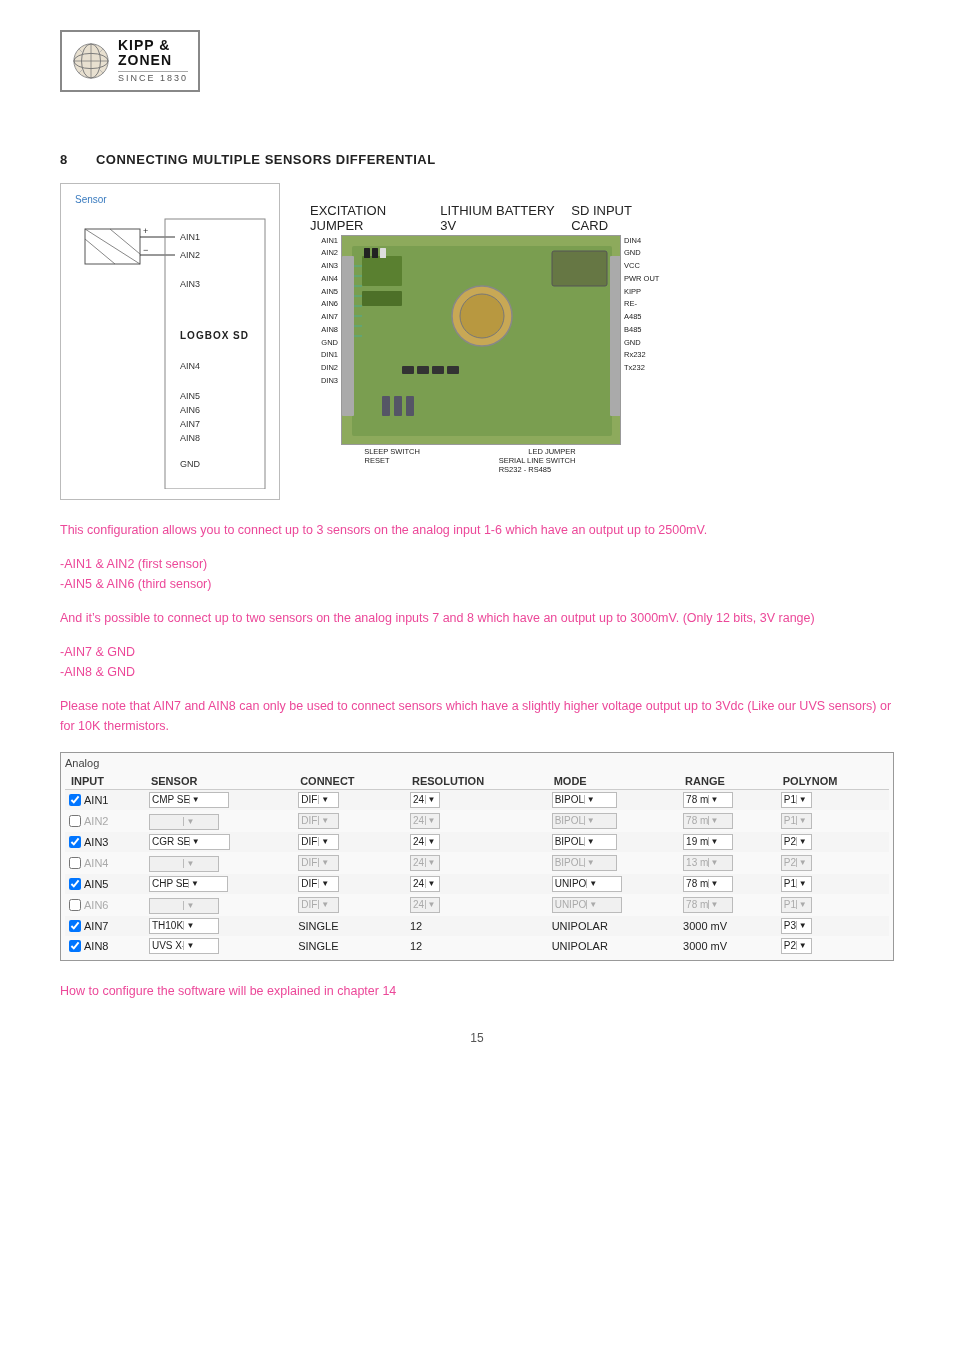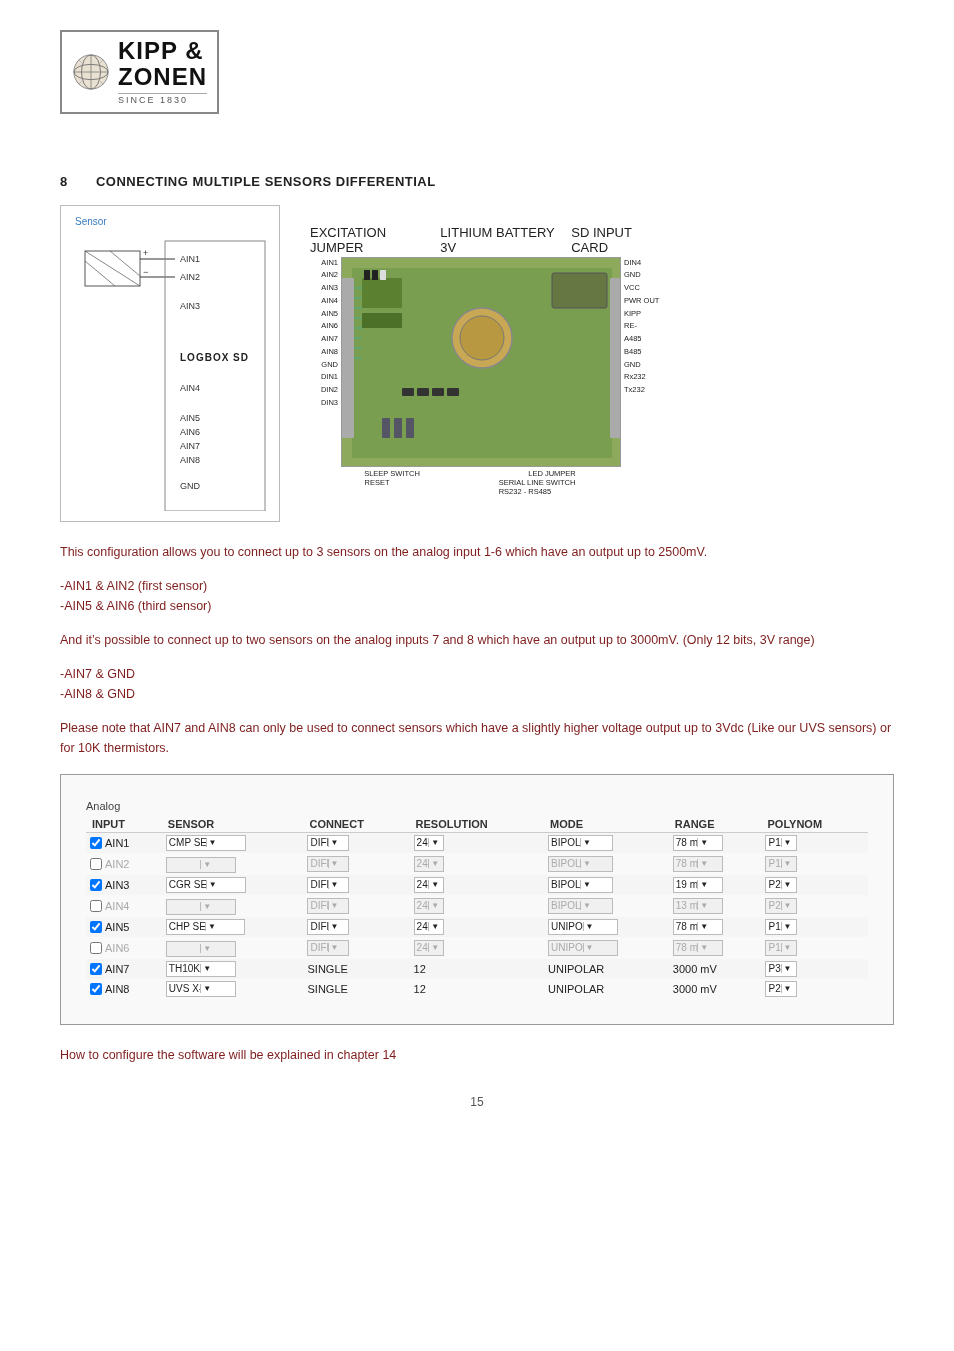--- a/index.html
+++ b/index.html
@@ -27,21 +27,21 @@
     .logo-sun {
       width: 38px;
       height: 38px;
     }
     .logo-text {
       display: flex;
       flex-direction: column;
       line-height: 1.1;
     }
     .logo-text .brand {
-      font-size: 24px;
+      font-size: 14px;
       font-weight: bold;
       color: #111;
       letter-spacing: 1px;
     }
     .logo-text .since {
       font-size: 9px;
       color: #555;
       letter-spacing: 2px;
       border-top: 1px solid #aaa;
       padding-top: 2px;
@@ -71,25 +71,25 @@
     }
     .wiring-diagram .sensor-label {
       color: #3a7bbf;
       font-size: 10px;
       margin-bottom: 4px;
     }
     .text-body {
       font-size: 12.5px;
       line-height: 1.6;
       margin-bottom: 14px;
-      color: #7f1d1d;
+      color: #ec4899;
     }
     .analog-table-container {
       border: 1px solid #999;
-      padding: 25px;
+      padding: 4px;
       margin: 16px 0;
       background: #f9f9f9;
     }
     .analog-label {
       font-size: 11px;
       color: #444;
       margin-bottom: 4px;
       font-weight: normal;
       border: none;
     }

